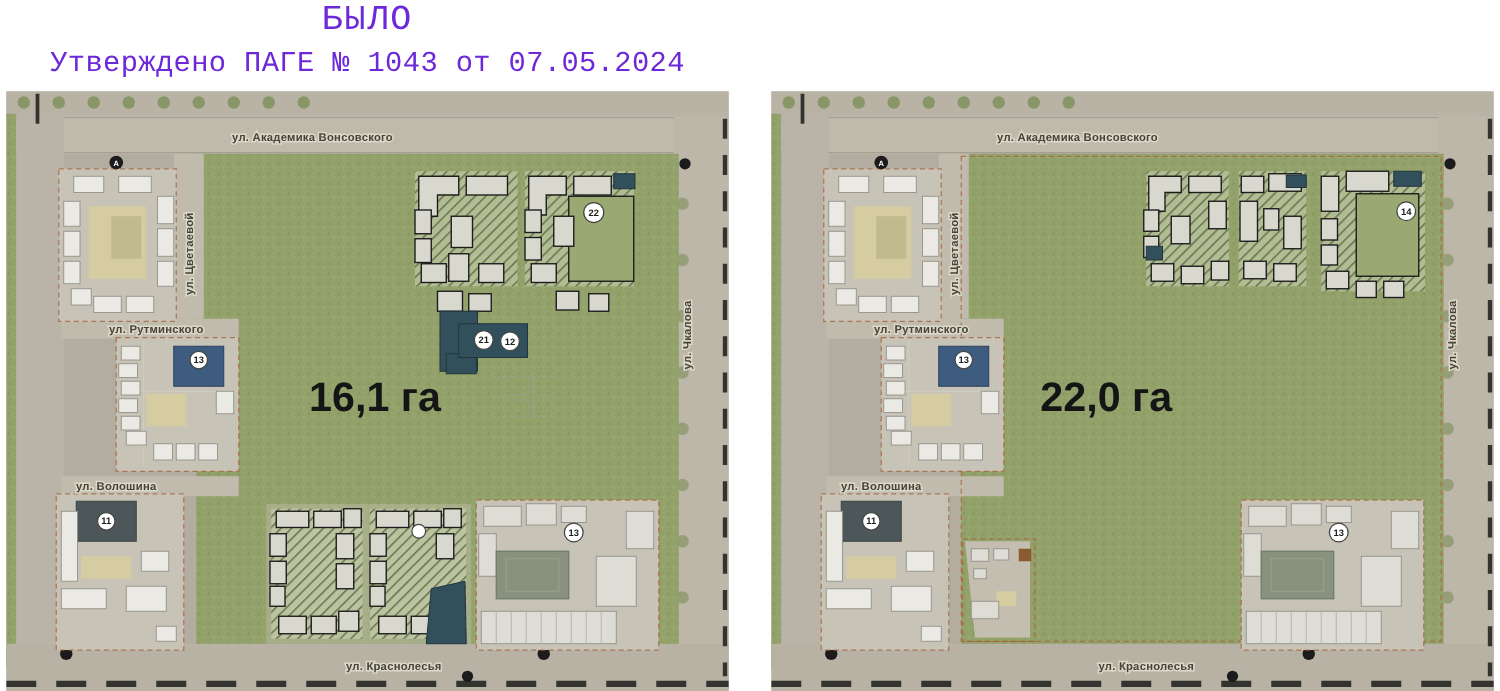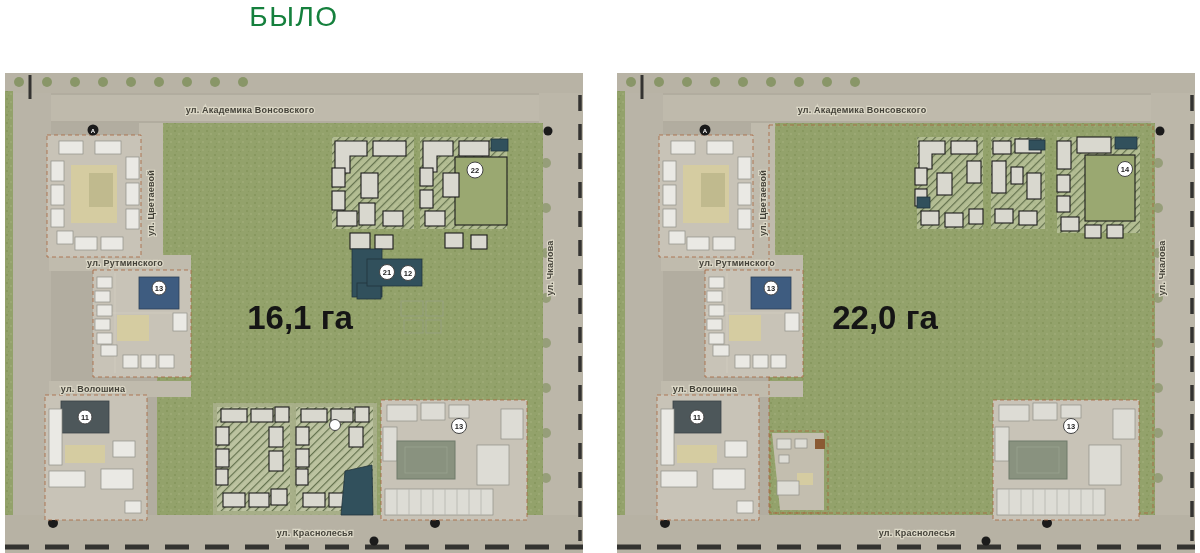--- a/index.html
+++ b/index.html
@@ -1,18 +1,18 @@
 <!DOCTYPE html>
 <html><head>
 <meta charset="utf-8">
 <style>
   html,body{margin:0;padding:0;background:#ffffff;}
   .stage{position:relative;width:1200px;height:553px;background:#ffffff;overflow:hidden;
          font-family:"Liberation Sans",sans-serif;}
-  .head-block{position:absolute;top:0;text-align:center;color:#15803d;}
+  .head-block{position:absolute;top:0;text-align:center;color:#6d28d9;font-family:Liberation Mono, monospace;}
   .head-left{left:5px;width:578px;}
   .head-right{left:617px;width:578px;}
   .map-title{font-size:28px;font-weight:500;letter-spacing:1.5px;line-height:1.1;margin-top:2px;}
   .map-subtitle{font-size:23px;font-weight:400;letter-spacing:.3px;margin-top:5px;}
   .map-wrap{position:absolute;top:73px;width:578px;height:480px;}
   .map-left{left:5px;}
   .map-right{left:617px;}
   svg{display:block;}
   
   .b  {fill:#eae9e4;stroke:#8f8f88;stroke-width:.7;}
@@ -160,20 +160,21 @@
         <path d="M392 416 v26 M404 416 v26 M416 416 v26 M428 416 v26 M440 416 v26 M452 416 v26 M464 416 v26 M476 416 v26" stroke="#b5b4ad" stroke-width=".8"></path>
         <rect class="b2" x="472" y="372" width="32" height="40"></rect>
         <rect class="b2" x="496" y="336" width="22" height="30"></rect>
         <circle class="mc" cx="454" cy="353" r="7.5"></circle>
       </symbol>
     </defs>
   </svg>
 
   <div class="head-block head-left">
     <div class="map-title">БЫЛО</div>
+    <div class="map-subtitle">Утверждено ПАГЕ № 1043 от 07.05.2024</div>
   </div>
 
   <div class="map-wrap map-left">
     <svg viewBox="0 0 578 480" width="578" height="480">
       <use href="#mapbase"></use>
       <use href="#q-topleft"></use>
       <use href="#q-midleft"></use>
       <use href="#q-bottomleft"></use>
       <use href="#q-school"></use>
 

